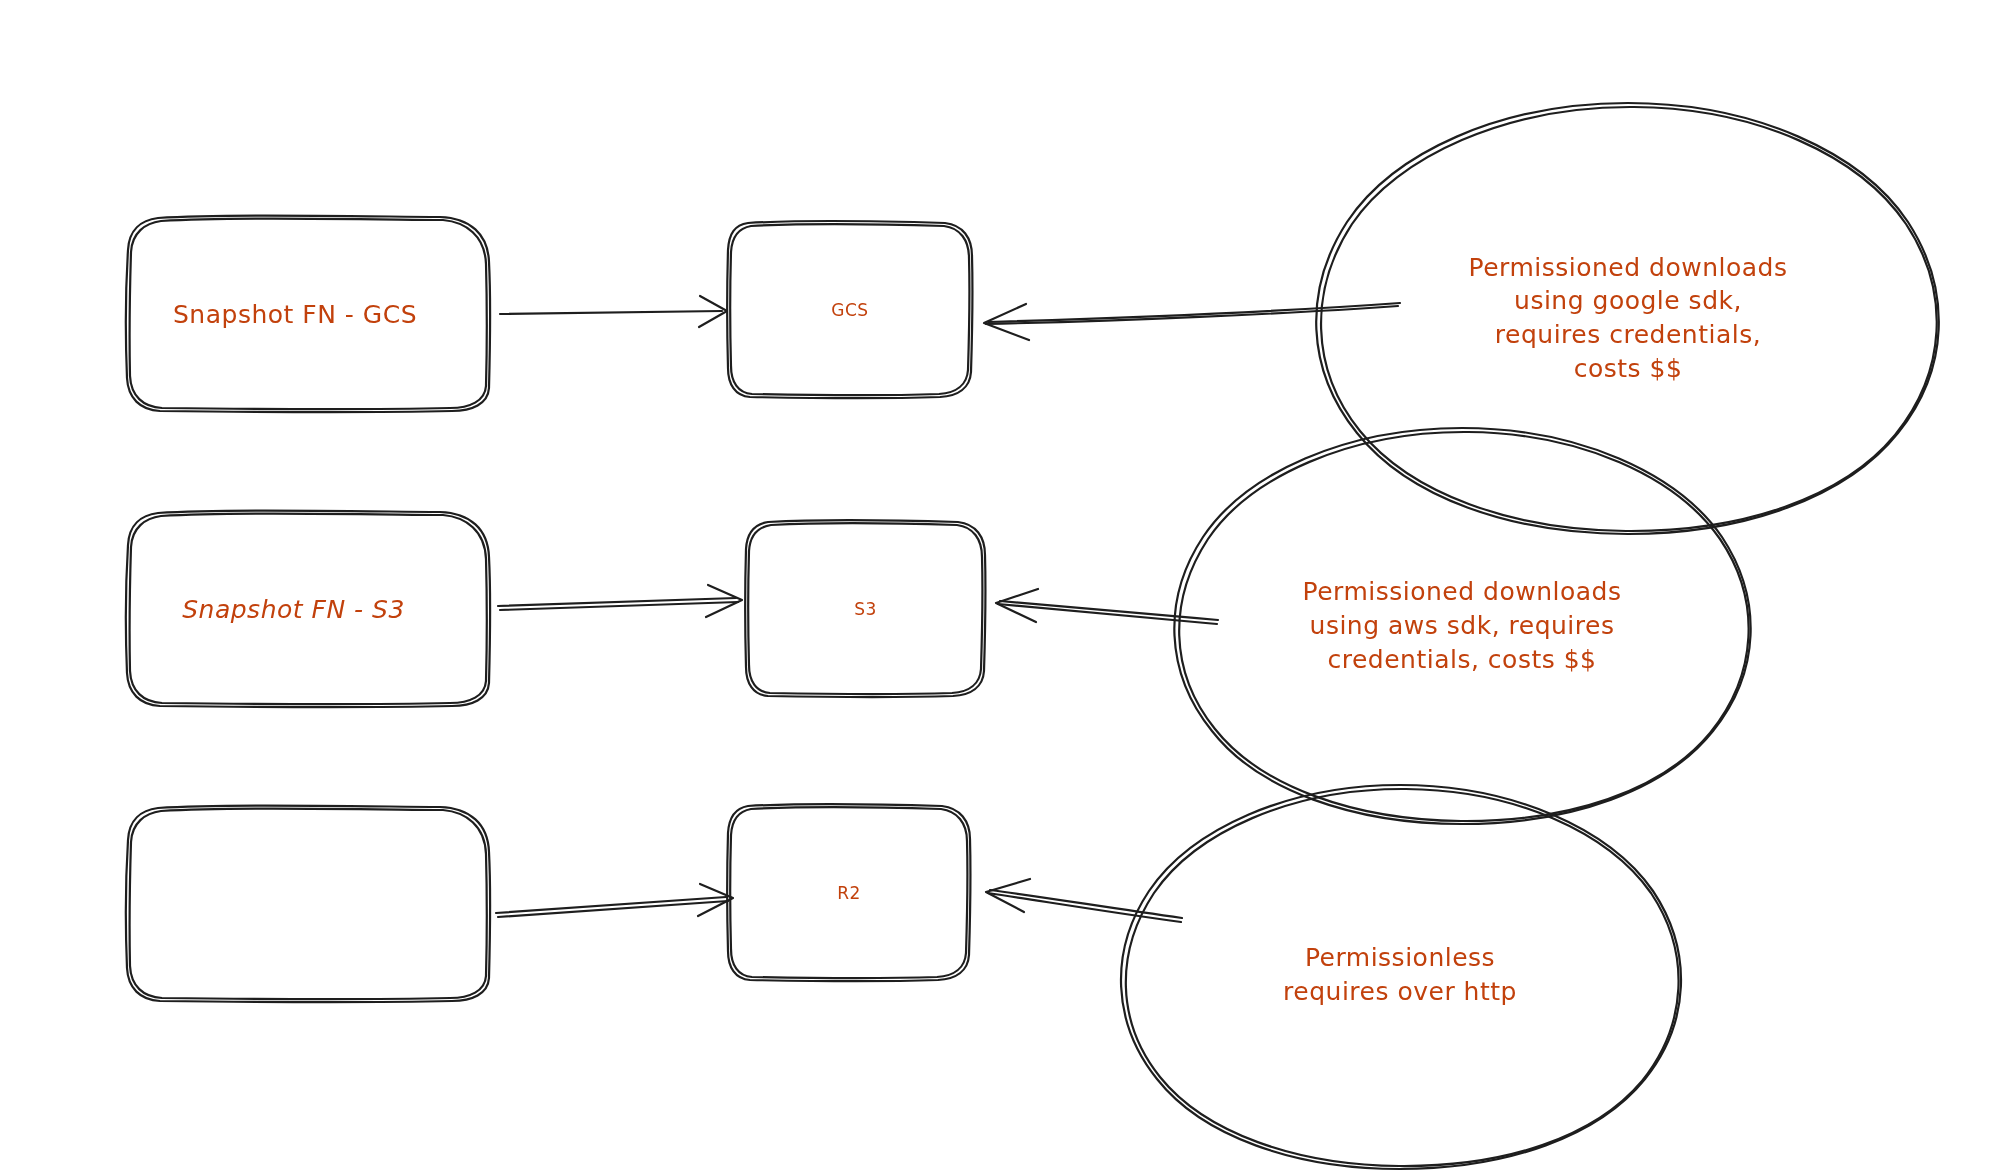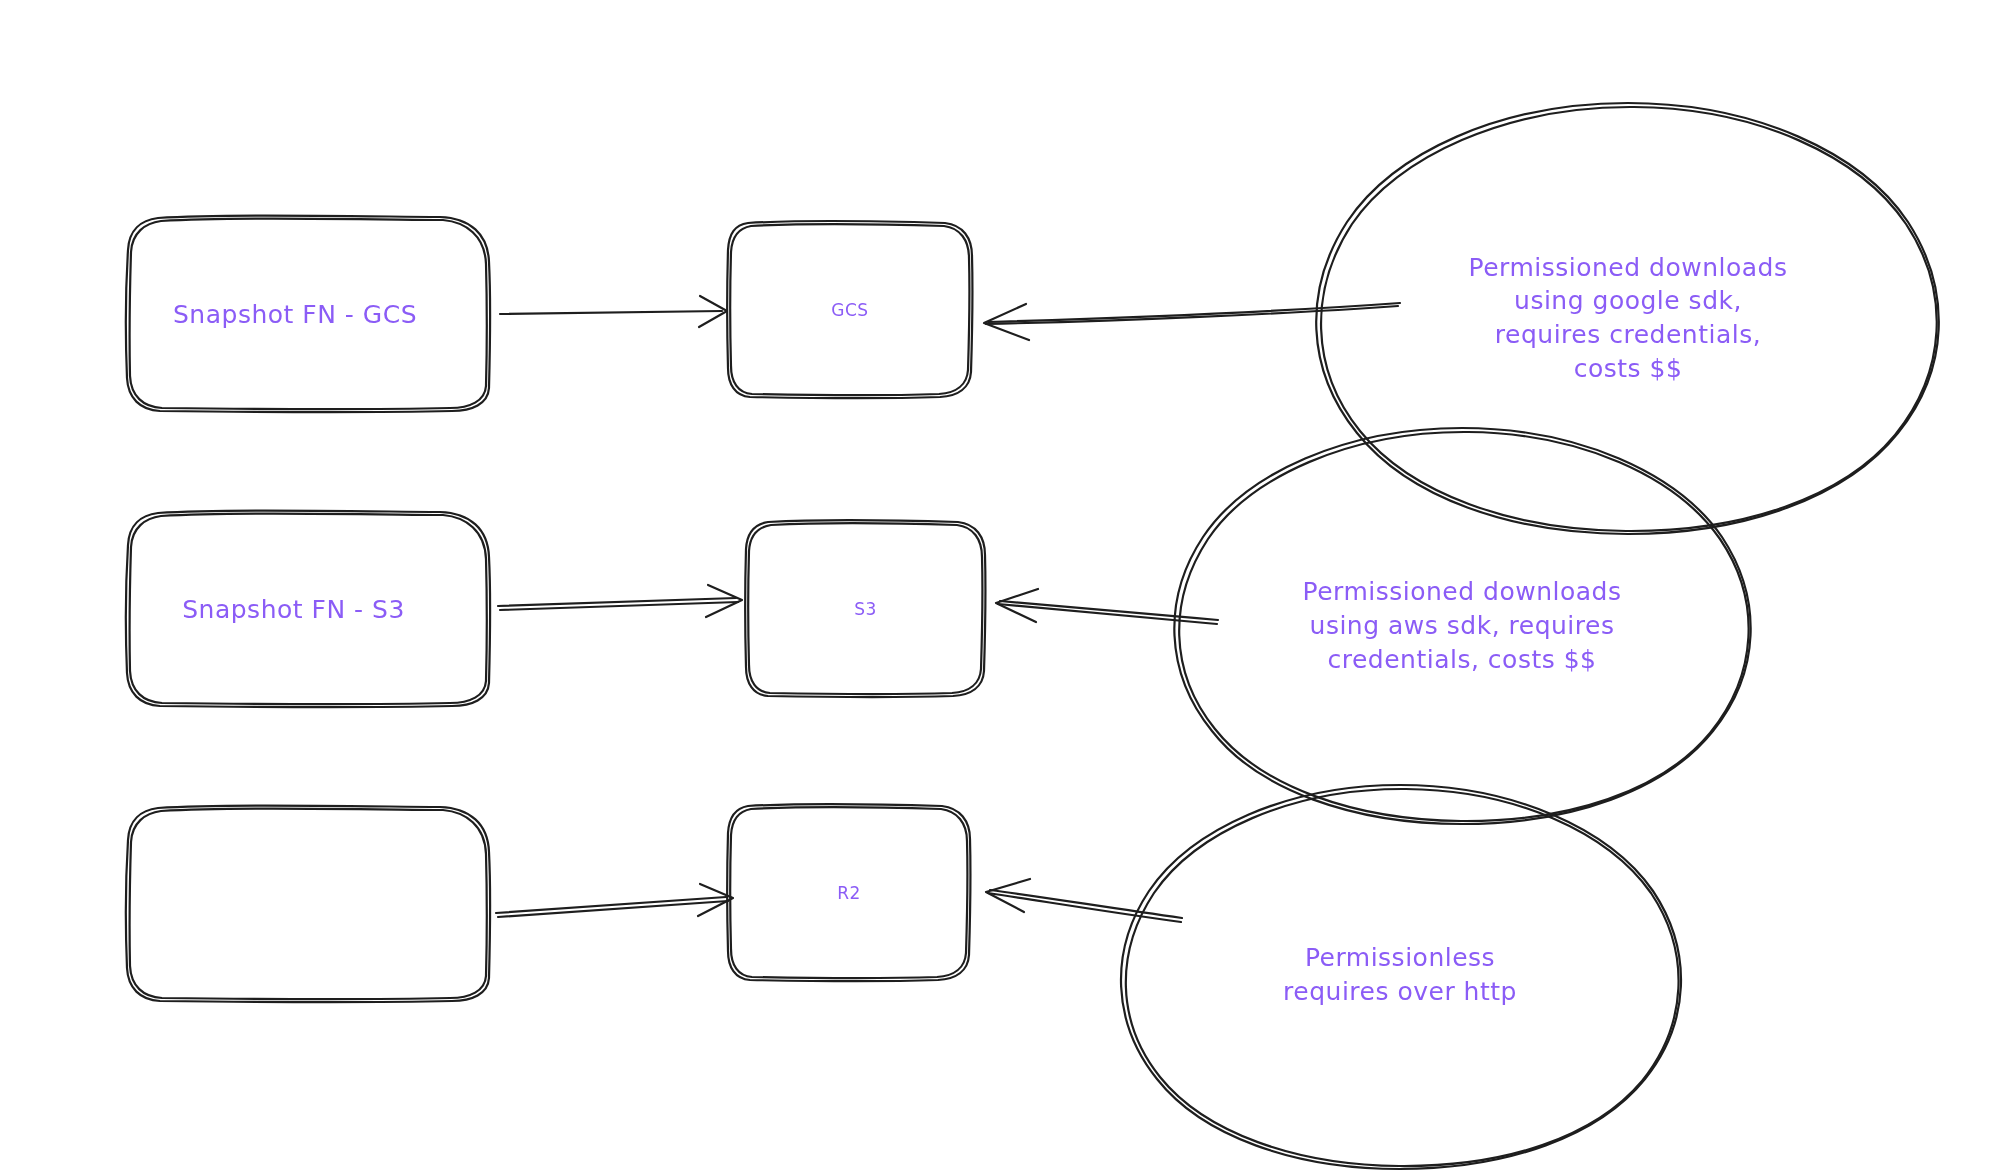--- a/index.html
+++ b/index.html
@@ -26,21 +26,21 @@
     top: 0;
     width: 2000px;
     height: 1174px;
   }
   .node-label {
     position: absolute;
     display: flex;
     align-items: center;
     justify-content: center;
     text-align: center;
-    color: #8b5cf6;
+    color: #c2410c;
     font-family: "DejaVu Sans", sans-serif;
     letter-spacing: 0.5px;
     white-space: pre-line;
     line-height: 1.35;
     pointer-events: none;
   }
   .box-label {
     font-size: 25px;
   }
   .store-label {
@@ -215,21 +215,21 @@
 
   <div class="node-label box-label" style="left:127px; top:218px; width:336px; height:193px;">Snapshot FN - GCS</div>
 
   <div class="node-label store-label" style="left:728px; top:223px; width:244px; height:174px;">GCS</div>
 
   <div class="node-label note-label" style="left:1398px; top:143px; width:460px; height:350px;">Permissioned downloads
 using google sdk,
 requires credentials,
 costs $$</div>
 
-  <div class="node-label box-label" style="left:127px; top:513px; width:333px; height:193px;">Snapshot FN - S3</div>
+  <div class="node-label box-label" style="left:127px; top:513px; width:333px; height:193px;font-style:italic;">Snapshot FN - S3</div>
 
   <div class="node-label store-label" style="left:746px; top:522px; width:239px; height:174px;">S3</div>
 
   <div class="node-label note-label" style="left:1232px; top:468px; width:460px; height:316px;">Permissioned downloads
 using aws sdk, requires
 credentials, costs $$</div>
 
 
   <div class="node-label store-label" style="left:728px; top:806px; width:242px; height:174px;">R2</div>
 

